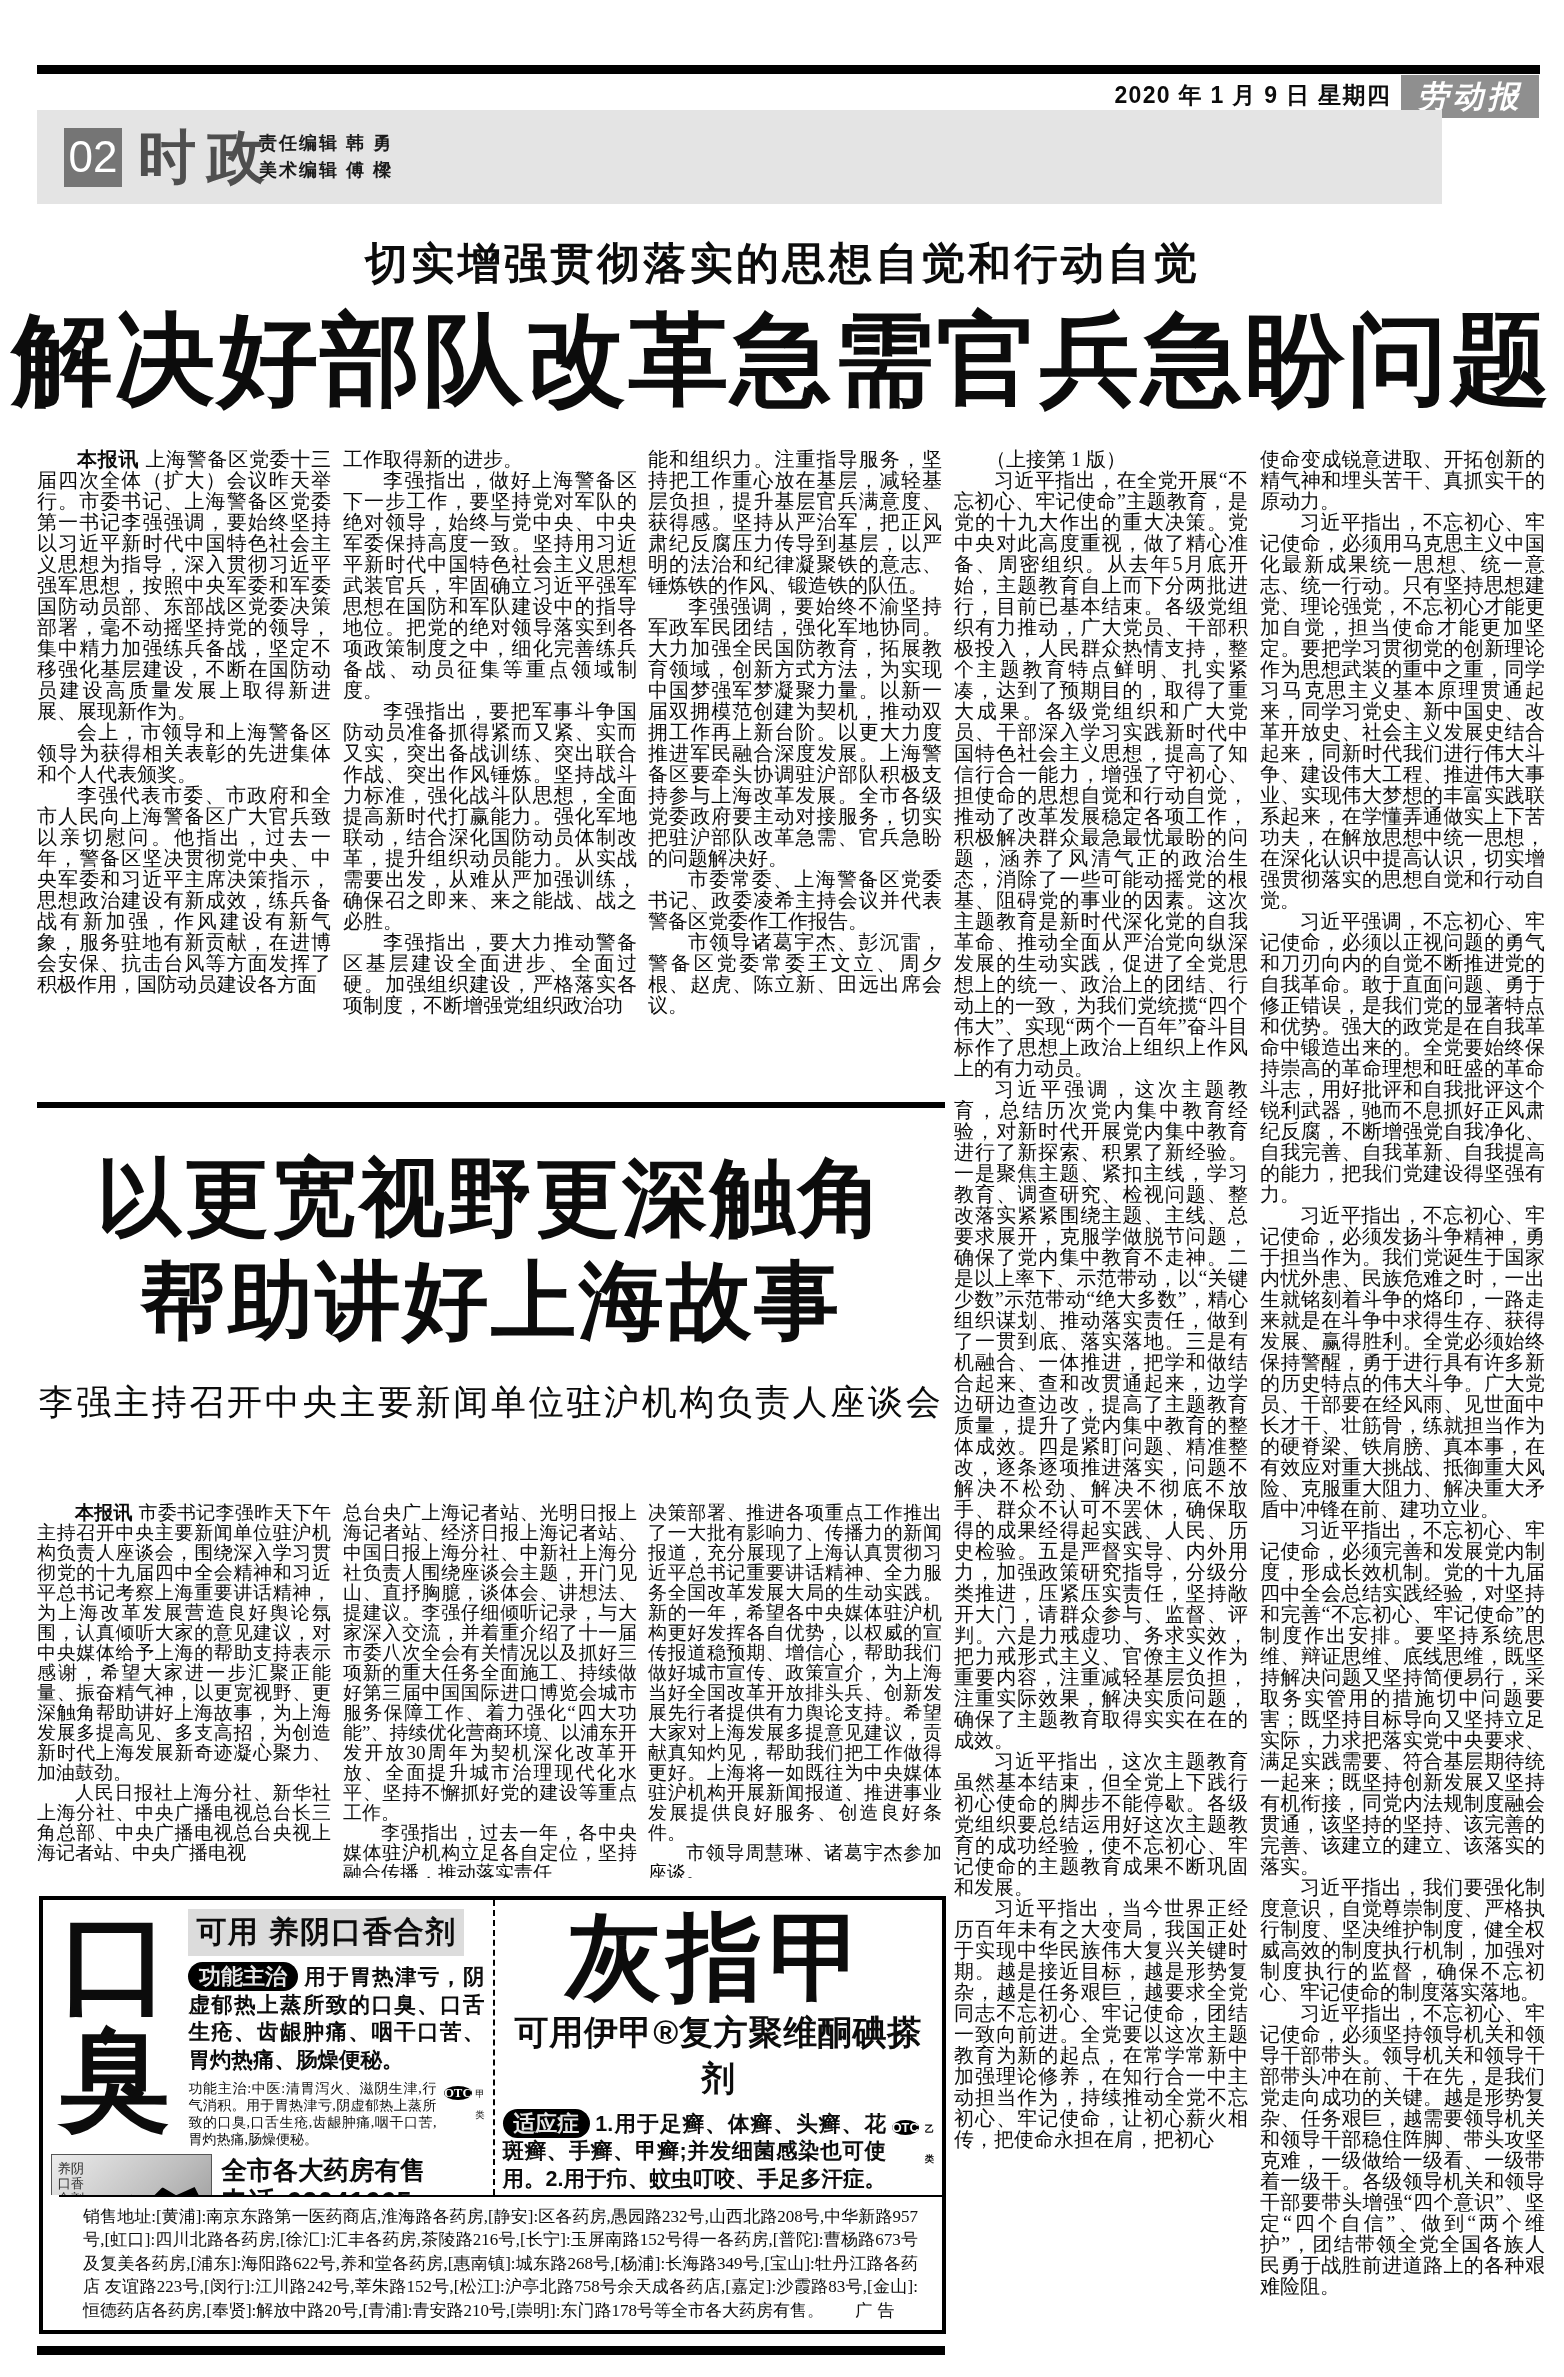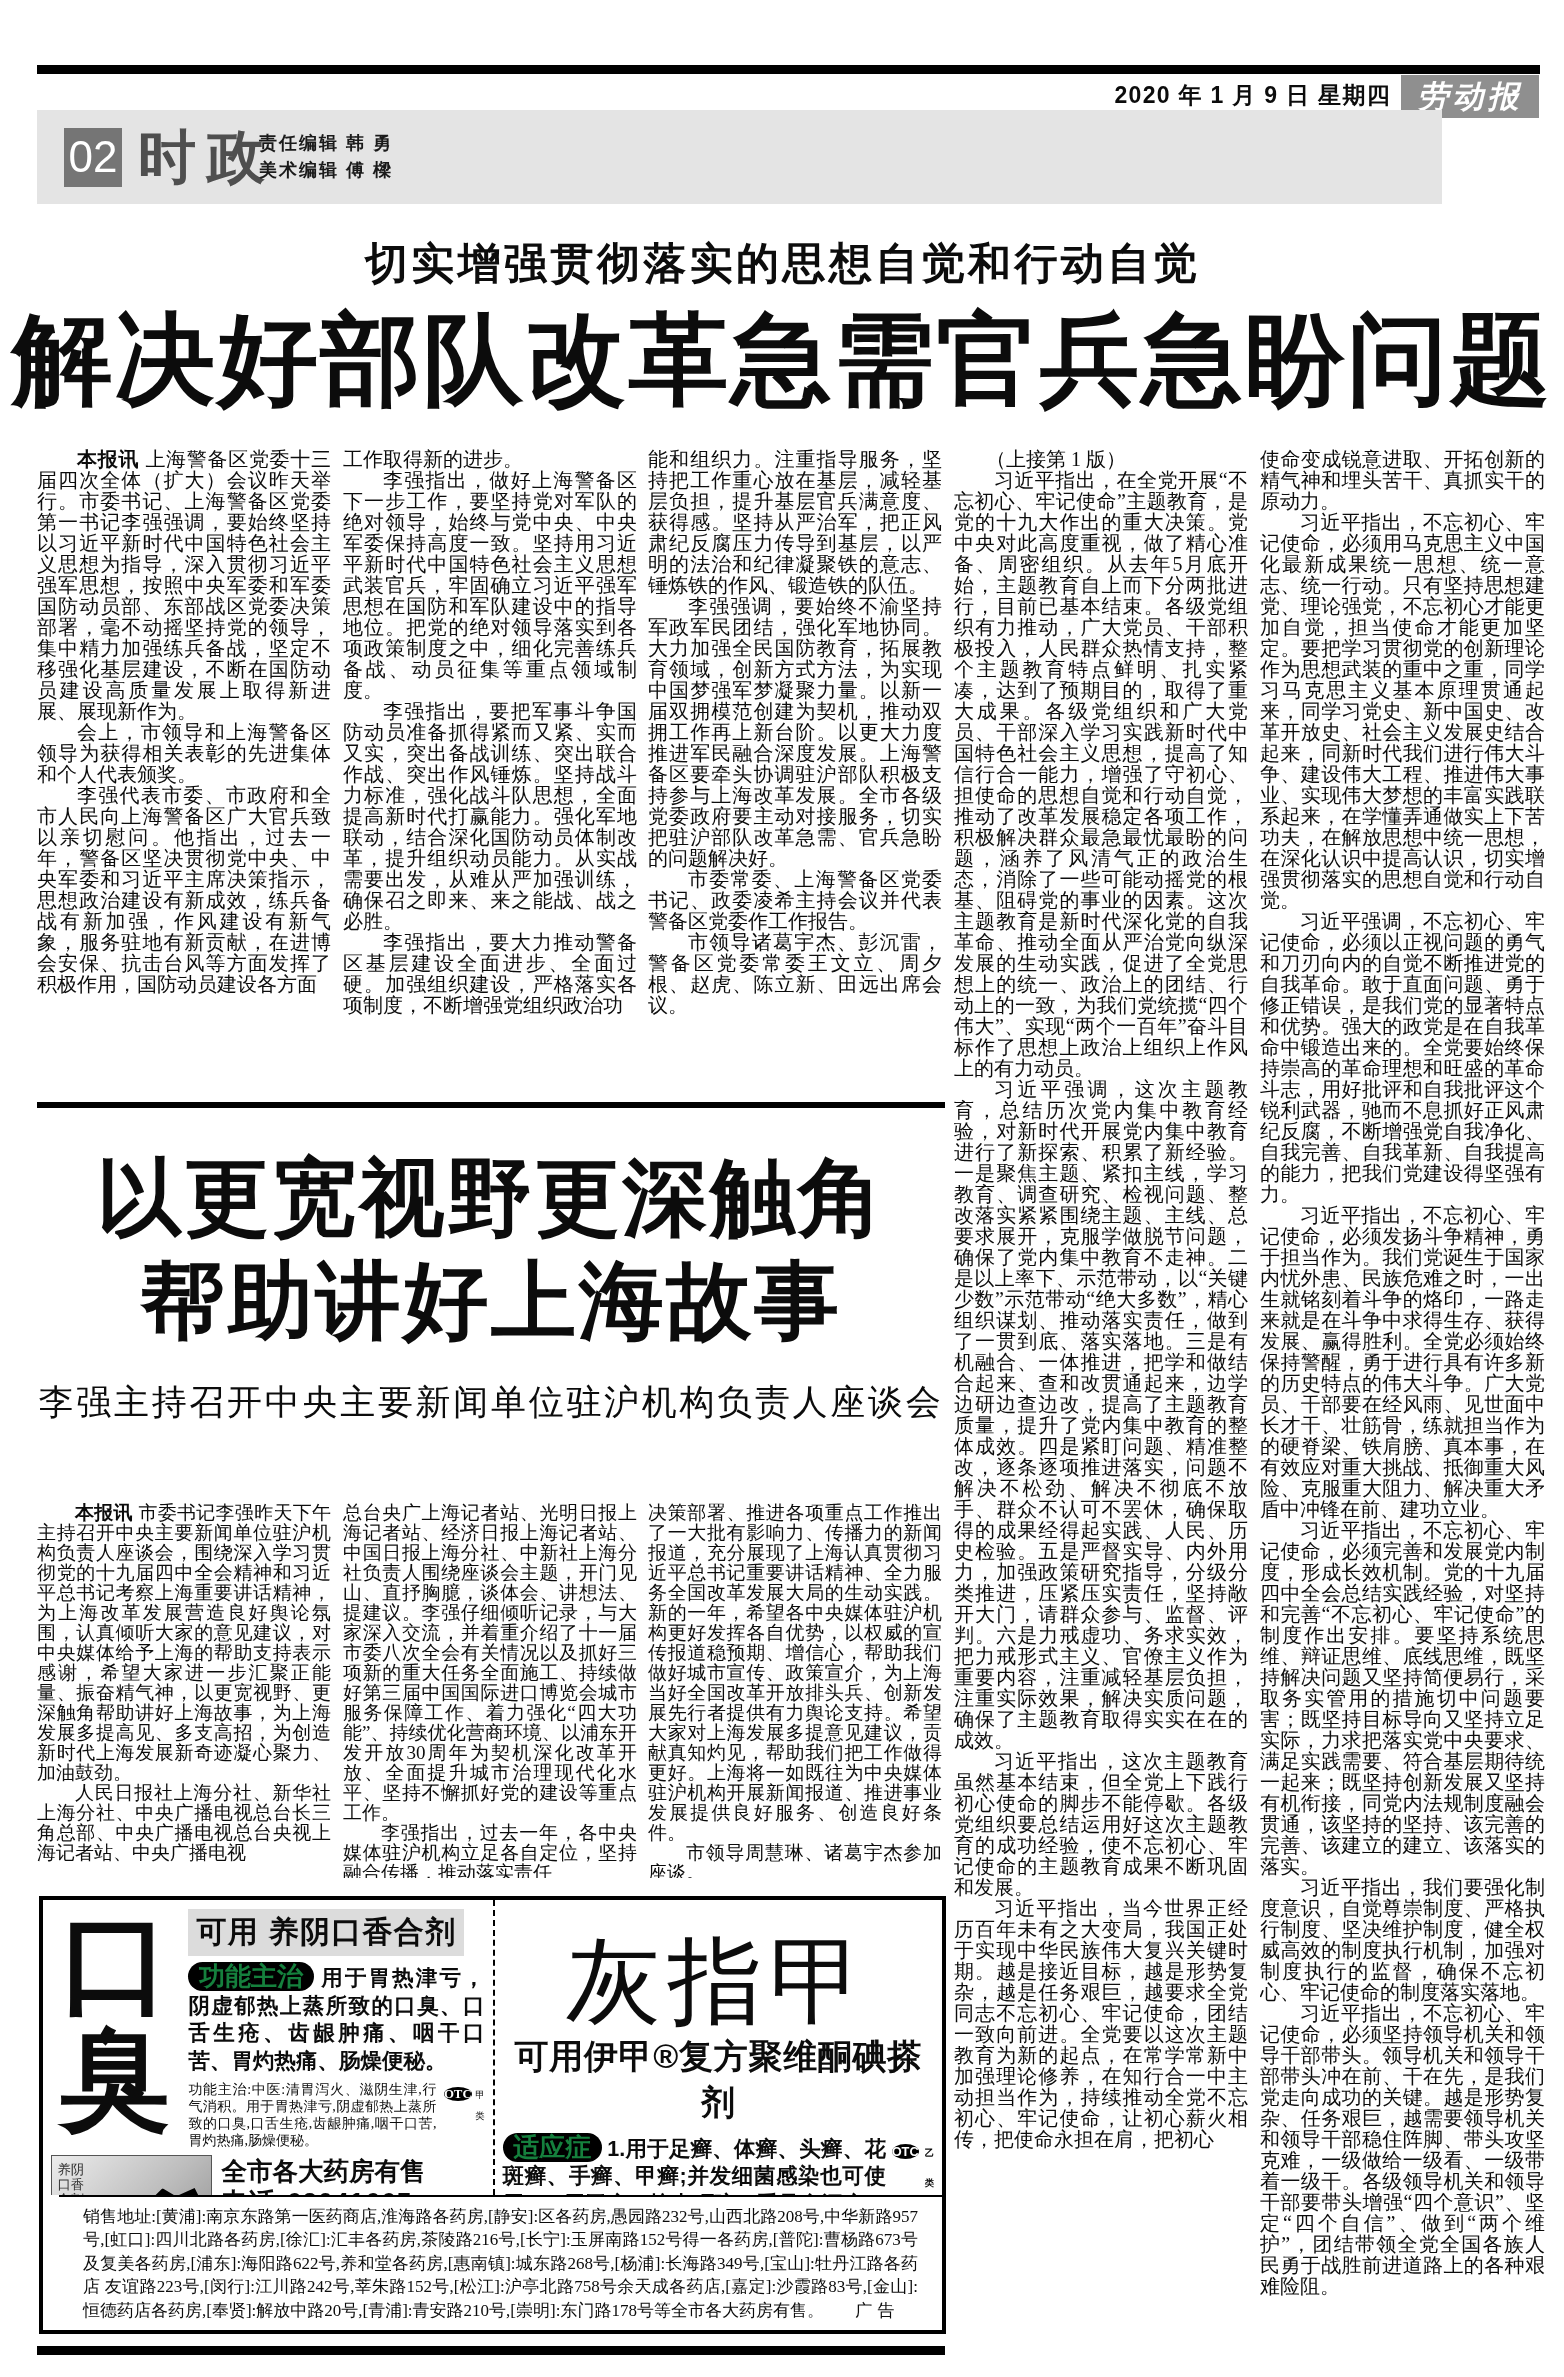--- a/index.html
+++ b/index.html
@@ -41,32 +41,32 @@
   .s-col p { font-size:19px; line-height:20px; }
 
   
   .ad-box { left:39px; top:1896px; width:907px; height:438px; border:4.7px solid #000; display:grid; grid-template-rows:1fr auto; font-family:"Liberation Sans",sans-serif; }
   .ad-halves { display:flex; overflow:hidden; }
   .ad-half { width:50%; padding:6.7px 8px; overflow:hidden; position:relative; }
   .ad-right { border-left:2.7px dashed #000; }
   .big-vert { float:left; width:128px; font-size:110px; line-height:114px; font-weight:900; text-align:center; margin-right:9.4px; font-family:"Liberation Sans",sans-serif; }
   .slogan { display:inline-block; background:#dcdcdc; font-weight:900; font-size:30px; padding:2.7px 8px; margin:2.7px 0 6.7px; letter-spacing:1.3px; }
   .boldpara { font-weight:700; font-size:21.5px; line-height:27.5px; text-align:justify; }
-  .pill { display:inline-block; background:#000; color:#15803d; border-radius:17.5px; padding:0.7px 10.7px; font-size:26px; font-weight:700; margin-right:5.4px; }
+  .pill { display:inline-block; background:#000; color:#e5e5e5; border-radius:17.5px; padding:0.7px 10.7px; font-size:22px; font-weight:700; margin-right:5.4px; }
   .smallpara { font-family:"Liberation Serif",serif; font-size:14px; line-height:17px; margin-top:5.4px; text-align:justify; }
   .otc { float:right; width:44px; text-align:right; margin:2.7px 0 0 4px; }
   .otc-badge { background:#000; color:#fff; border-radius:50%; width:39px; height:23px; line-height:23px; font-weight:700; font-size:12.8px; margin:0 auto; }
   .otc-class { font-size:9.4px; }
   .ad-foot { display:flex; gap:9.4px; margin-top:6.7px; }
   .prod-box { width:161px; height:101px; background:linear-gradient(135deg,#ececec 0%,#bdbdbd 55%,#8f8f8f 100%); border:1.3px solid #555; position:relative; flex:0 0 auto; }
   .prod-label { position:absolute; left:5.4px; top:5.4px; font-size:13.4px; color:#333; width:27px; line-height:15px; }
   .burst { position:absolute; right:-13.4px; bottom:-6.7px; width:114px; height:74px; background:#000; color:#fff; display:flex; flex-direction:column; align-items:center; justify-content:center; font-weight:900; font-size:20px; line-height:21.5px; transform:rotate(-7deg); clip-path:polygon(50% 0%,61% 13%,78% 5%,82% 22%,100% 20%,93% 38%,108% 50%,93% 62%,100% 80%,82% 78%,78% 95%,61% 87%,50% 100%,39% 87%,22% 95%,18% 78%,0% 80%,7% 62%,-8% 50%,7% 38%,0% 20%,18% 22%,22% 5%,39% 13%); }
   .avail { font-weight:900; font-size:25.5px; line-height:32px; }
   .phone { font-weight:900; font-size:27px; line-height:32px; letter-spacing:0.7px; }
-  .big-title { text-align:center; font-weight:400; font-size:95px; line-height:101px; letter-spacing:6.7px; font-family:"Liberation Sans",sans-serif;margin-top:24px; }
+  .big-title { text-align:center; font-weight:700; font-size:95px; line-height:101px; letter-spacing:6.7px; font-family:"Liberation Sans",sans-serif; }
   .slogan2 { text-align:center; font-weight:900; font-size:34px; margin:2.7px 0 6.7px; letter-spacing:0.7px; }
   .addresses { border-top:2px solid #000; padding:8px 24px; font-family:"Liberation Serif",serif; font-size:17px; line-height:23.5px; text-align:justify;margin-left:16px; }
   .ad-mark { margin-left:27px; letter-spacing:5.4px; }
   .bottom-rule { left:37px; top:2346px; width:908px; height:9.4px; background:#000; }
 </style>
 </head>
 <body>
 
 <div class="abs top-rule"></div>
 <div class="abs date-line">2020 年 1 月 9 日 星期四</div>

